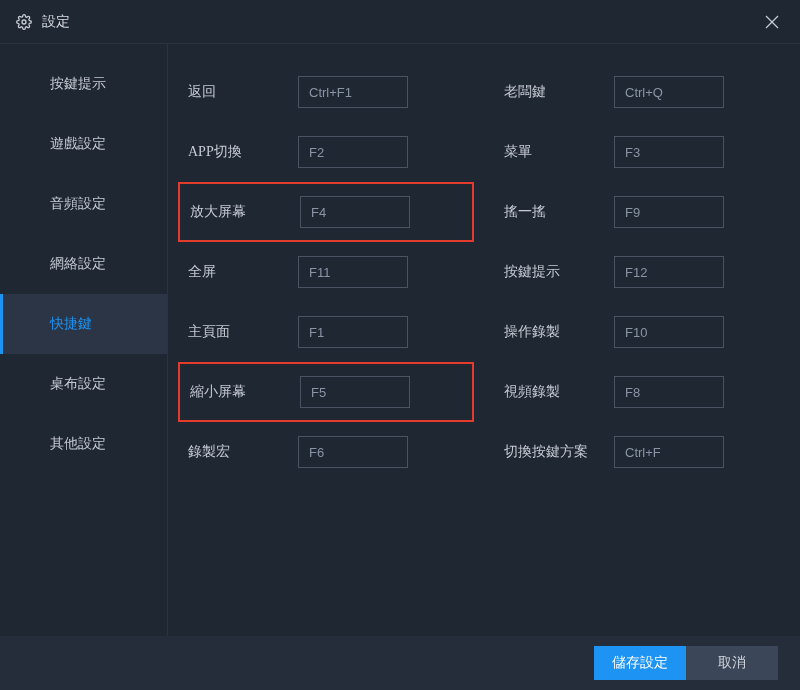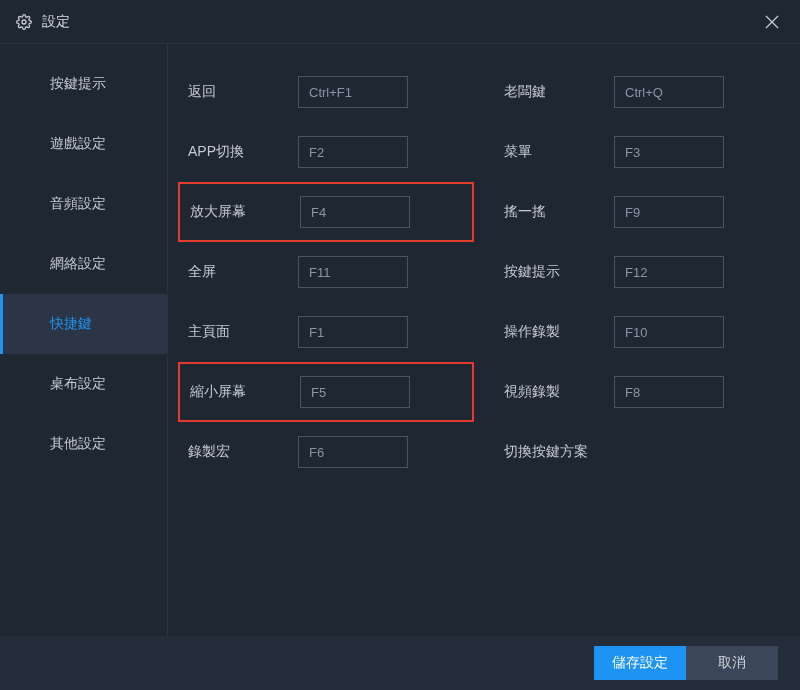--- a/index.html
+++ b/index.html
@@ -61,20 +61,21 @@
       height: 60px;
       padding: 0 10px;
     }
     .cell.highlight {
       border: 2px solid #e43b2f;
     }
     .lbl {
       width: 110px;
       font-size: 14px;
       color: #c5cad3;
+      font-family: Liberation Serif, serif;
     }
     .inp {
       width: 110px; height: 32px;
       background: transparent;
       border: 1px solid #4a5362;
       color: #8a94a5;
       font-size: 13px;
       padding: 0 10px;
       outline: none;
     }
@@ -188,20 +189,21 @@
         <div class="cell">
           <div class="lbl">視頻錄製</div>
           <input class="inp" value="F8" style="">
         </div>
         <div class="cell">
           <div class="lbl">錄製宏</div>
           <input class="inp" value="F6" style="">
         </div>
         <div class="cell">
           <div class="lbl">切換按鍵方案</div>
+          <input class="inp" value="Ctrl+F" style="">
         </div>
       </div>
   </div>
 </div>
 
 <div class="footer">
   <button class="btn primary">儲存設定</button>
   <button class="btn secondary">取消</button>
 </div>
 

